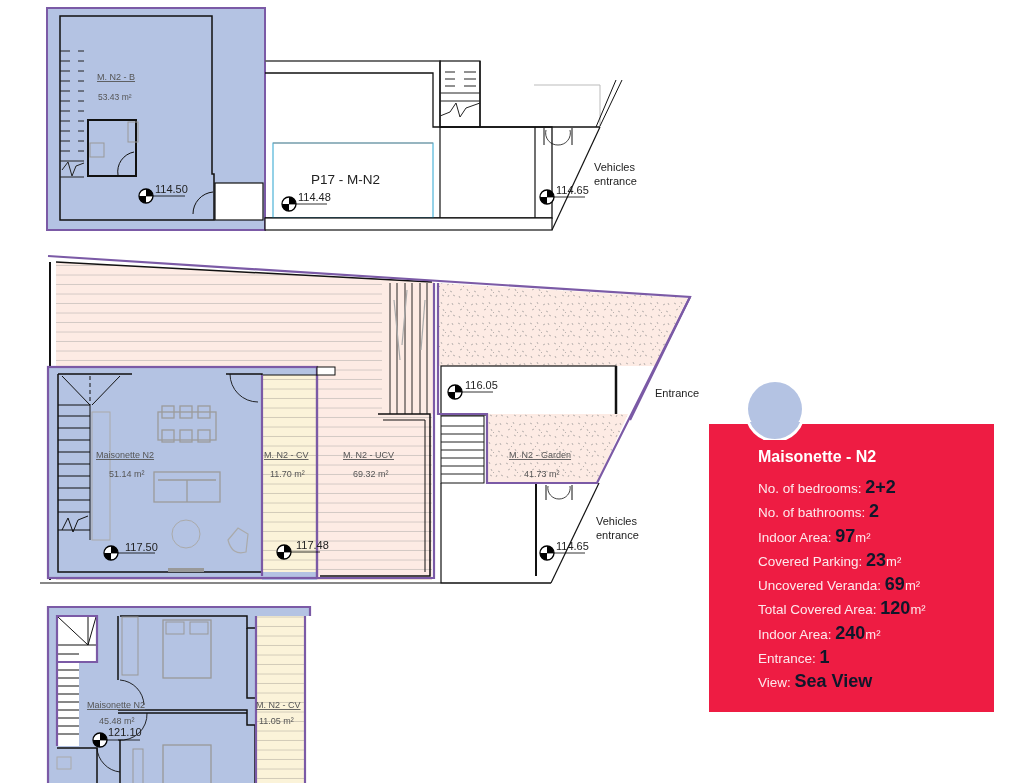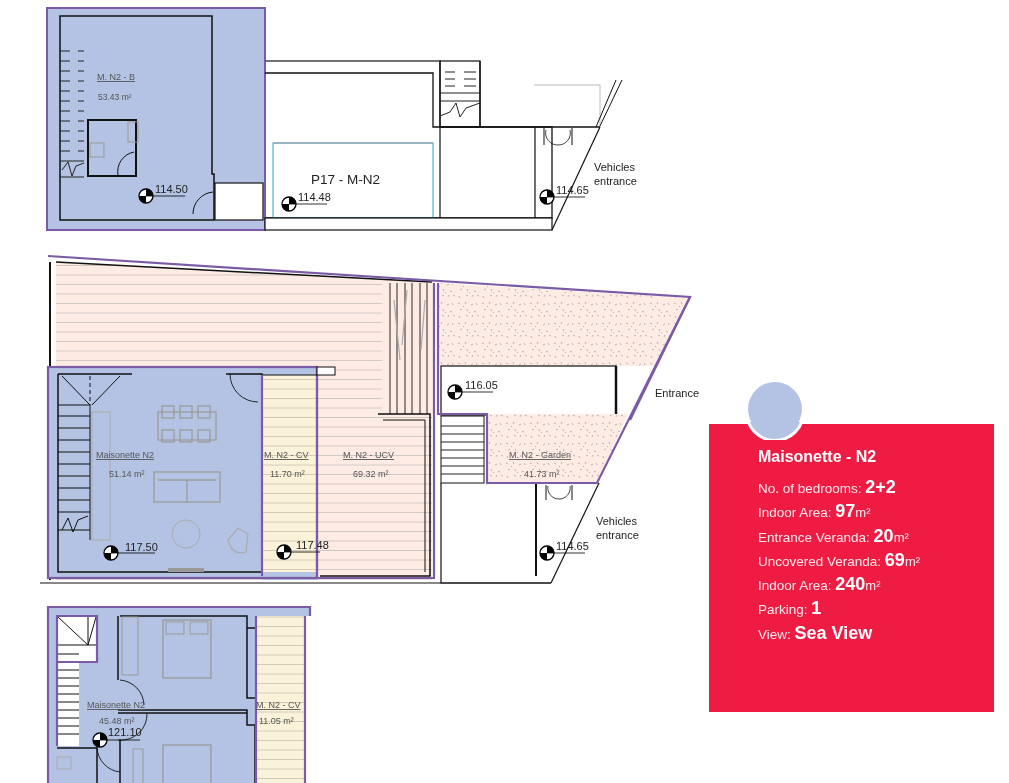--- a/index.html
+++ b/index.html
@@ -8,21 +8,21 @@
   .lbl { font-family:"Liberation Sans", sans-serif; fill:#555; }
   .lbl-u { text-decoration: underline; }
   .elev { font-family:"Liberation Sans", sans-serif; fill:#222; font-size:11px; }
   .big { font-family:"Liberation Sans", sans-serif; fill:#222; }
 
   #info-card { position:absolute; left:709px; top:424px; width:285px; height:288px; background:#ee1c43; color:#fff; }
   #info-circle-inner { position:absolute; left:748px; top:382px; width:54px; height:54px; border-radius:50%; background:#b4c3e3; }
   .card-title { position:absolute; left:49px; top:24px; font-size:16px; font-weight:bold; }
   .card-rows { position:absolute; left:49px; top:52px; }
   .row { font-size:13.5px; line-height:22.3px; white-space:nowrap; color:#fde8ec; }
-  .row .v { font-weight:bold; font-size:18px; color:#ffffff; }
+  .row .v { font-weight:bold; font-size:18px; color:#0f172a; }
   .row .u { font-size:13px; color:#fde8ec; }
 </style>
 </head>
 <body>
 
 <svg id="plan" width="1009" height="783" viewBox="0 0 1009 783" xmlns="http://www.w3.org/2000/svg">
   <defs>
     <pattern id="hlines" width="10" height="9.5" patternUnits="userSpaceOnUse">
       <rect width="10" height="9.5" fill="#fdebe4"></rect>
       <line x1="0" y1="9" x2="10" y2="9" stroke="#c8c0bc" stroke-width="0.8"></line>
@@ -335,24 +335,26 @@
     <text class="elev" x="108" y="736" font-size="11.5" fill="#333">121.10</text>
     <text class="lbl lbl-u" x="256" y="708" font-size="9">M. N2 - CV</text>
     <text class="lbl" x="259" y="724" font-size="9">11.05 m²</text>
   </g>
 </svg>
 
 <div id="info-card">
   <div class="card-title">Maisonette - N2</div>
   <div class="card-rows">
     <div class="row"><span>No. of bedrooms: </span><span class="v">2+2</span></div>
+    <div class="row"><span>No. of bathrooms: </span><span class="v">2</span></div>
     <div class="row"><span>Indoor Area: </span><span class="v">97</span><span class="u">m²</span></div>
-    <div class="row"><span>Entrance Veranda: </span><span class="v">20</span><span class="u">m²</span></div>
+    <div class="row"><span>Covered Parking: </span><span class="v">23</span><span class="u">m²</span></div>
     <div class="row"><span>Uncovered Veranda: </span><span class="v">69</span><span class="u">m²</span></div>
+    <div class="row"><span>Total Covered Area: </span><span class="v">120</span><span class="u">m²</span></div>
     <div class="row"><span>Indoor Area:  </span><span class="v">240</span><span class="u">m²</span></div>
-    <div class="row"><span>Parking:  </span><span class="v">1</span></div>
+    <div class="row"><span>Entrance:  </span><span class="v">1</span></div>
     <div class="row"><span>View:  </span><span class="v">Sea View</span></div>
   </div>
 </div>
 <div id="info-circle-inner"></div>
 <div style="position:absolute;left:745px;top:422px;width:60px;height:18px;overflow:hidden;pointer-events:none;">
   <div style="position:absolute;left:0;top:-40px;width:54px;height:54px;border-radius:50%;border:3px solid #fff;background:#b4c3e3;"></div>
 </div>
 
 </body></html>

